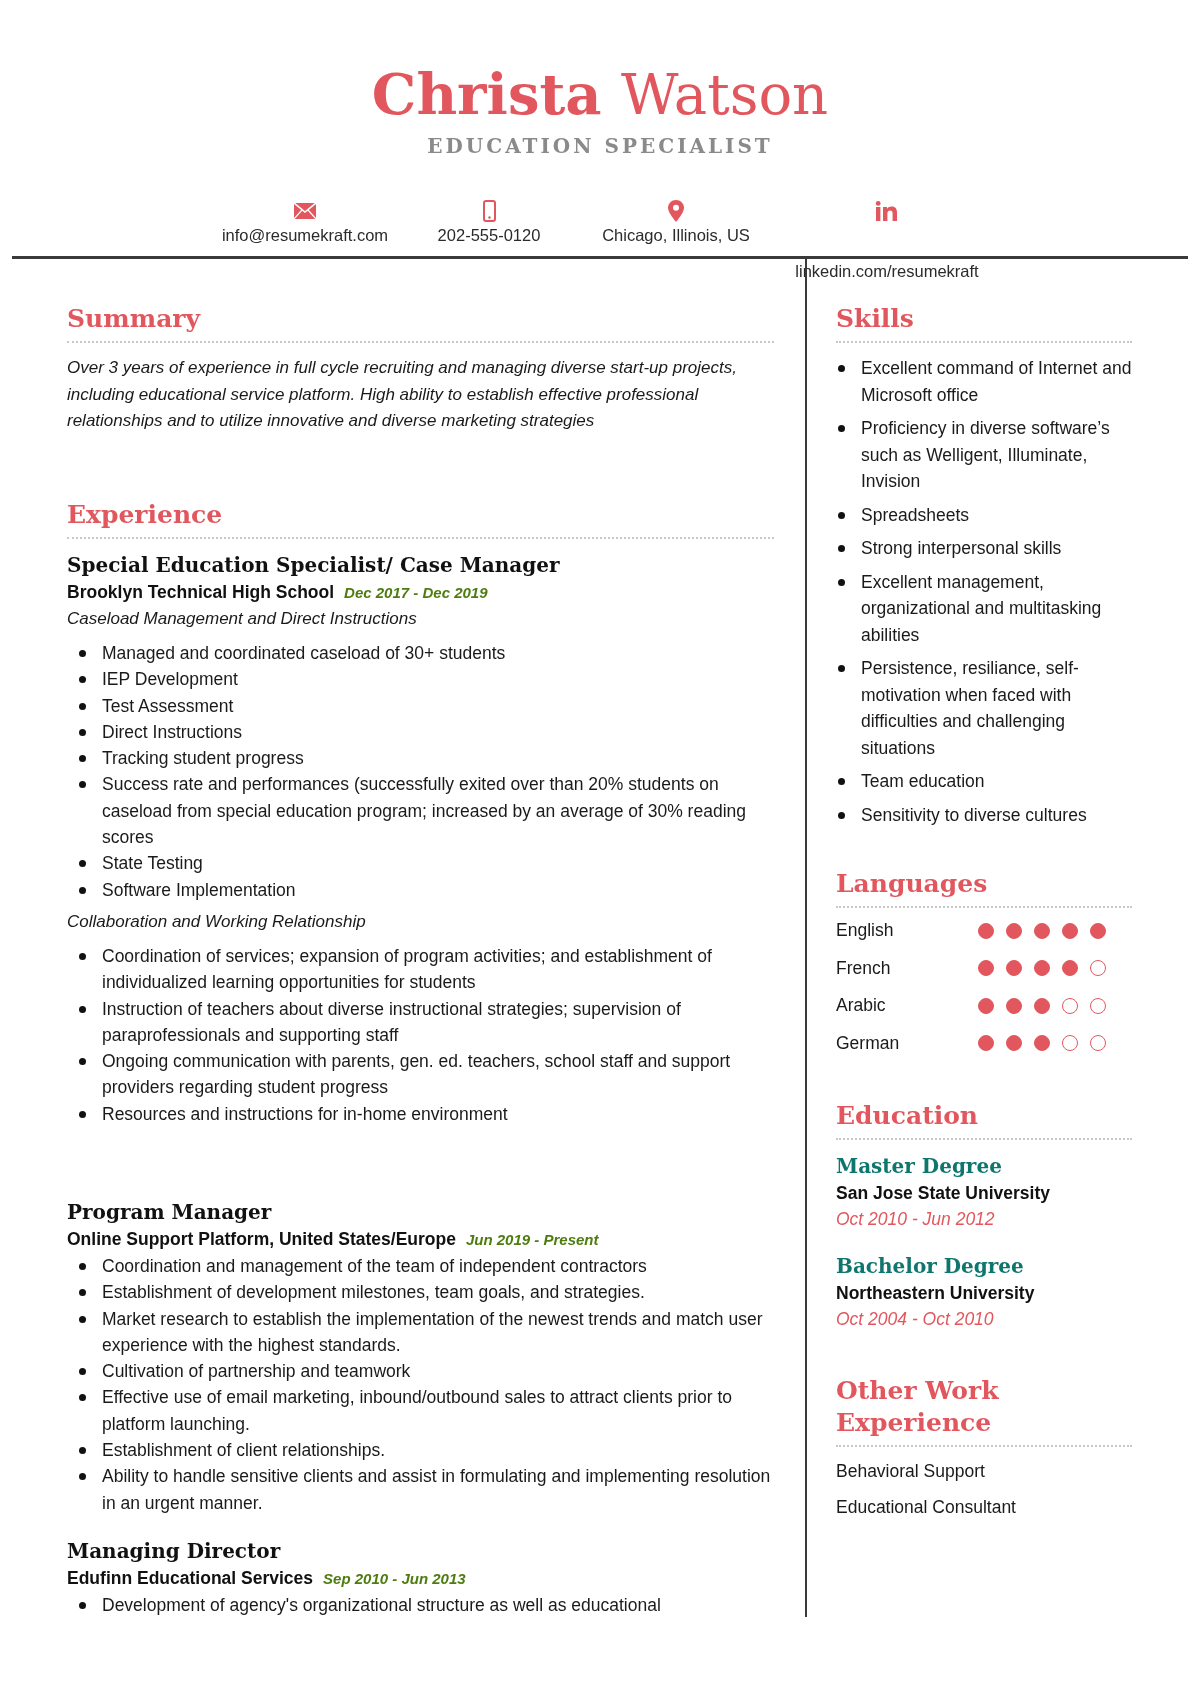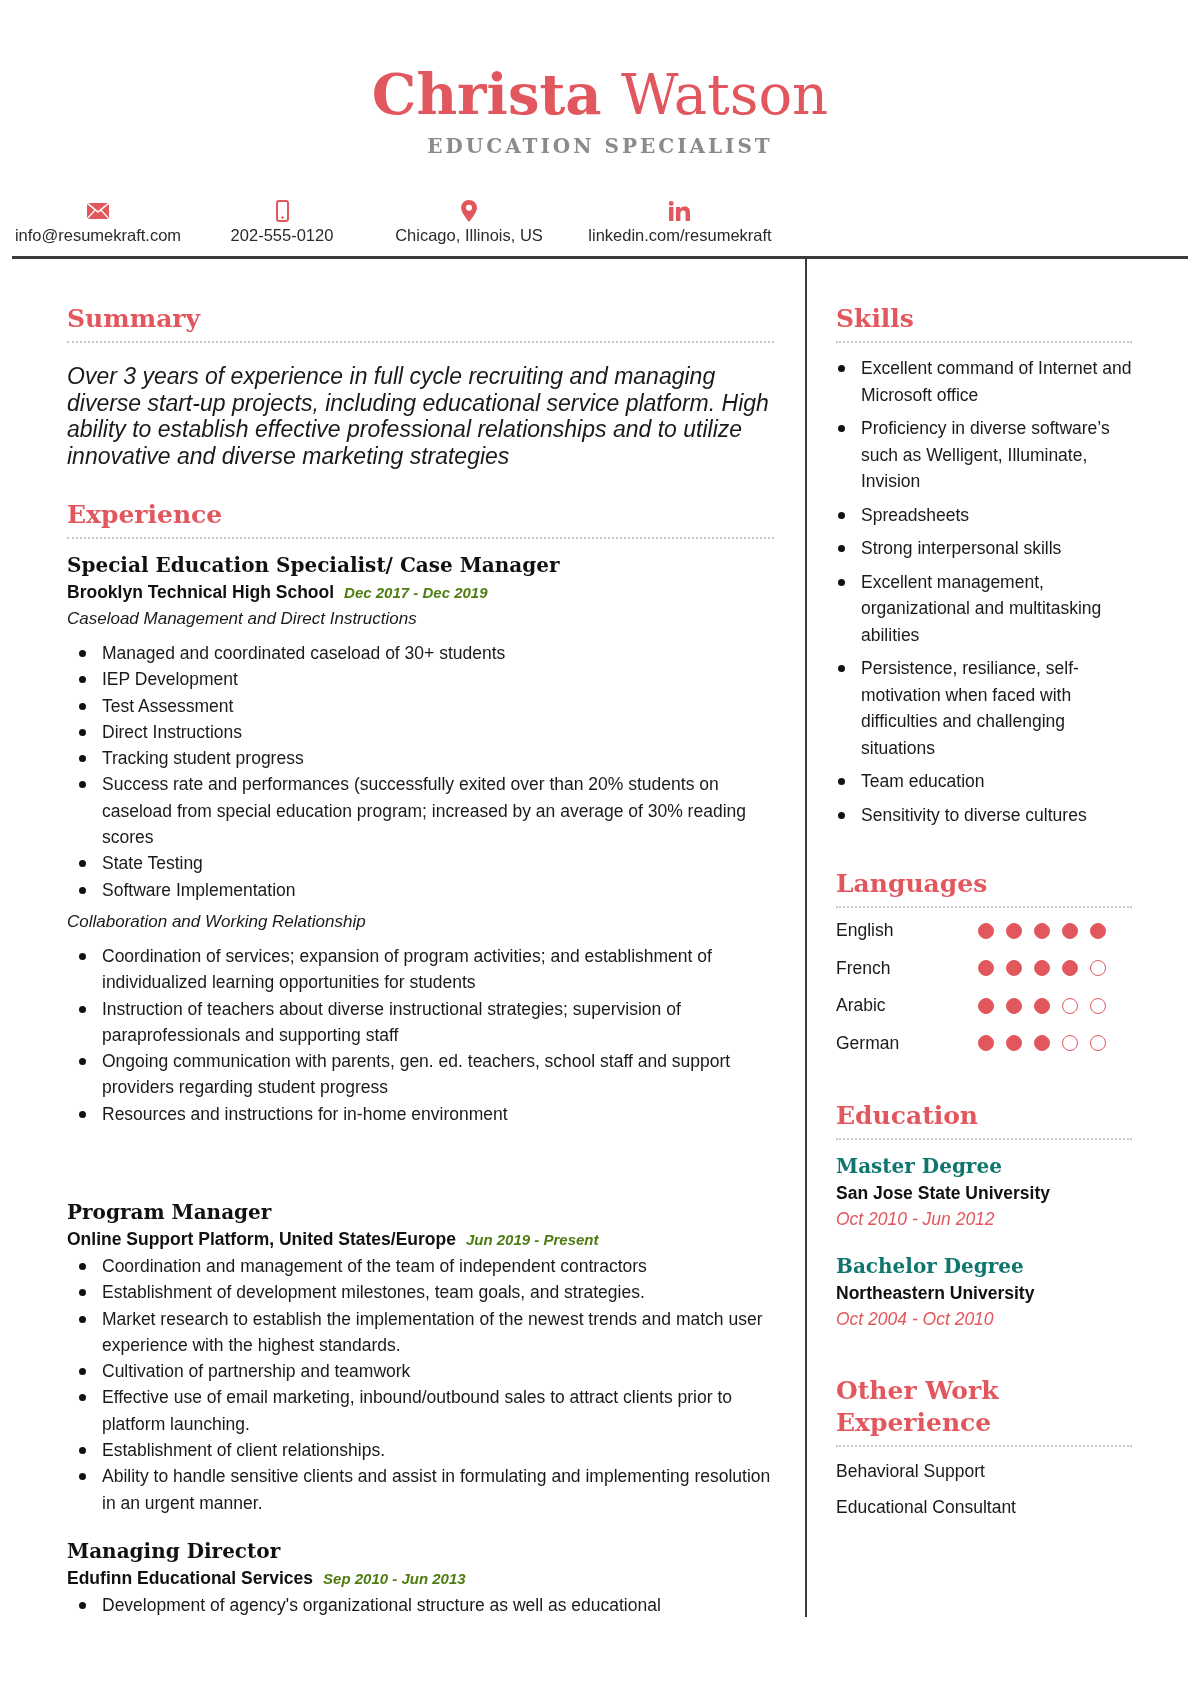--- a/index.html
+++ b/index.html
@@ -6,39 +6,39 @@
   html, body { width: 1200px; height: 1698px; background: #ffffff; overflow: hidden; }
   body { position: relative; font-family: "DejaVu Sans", sans-serif; color: #1a1a1a; }
 
   
   .name { position: absolute; top: 58px; left: 0; width: 1200px; text-align: center;
           font-family: "DejaVu Serif", serif; font-size: 56px; font-weight: bold; color: #e2575e; letter-spacing: 0px; line-height: 72px; }
   .name .last { font-weight: normal; }
   .title { position: absolute; top: 134px; left: 0; width: 1200px; text-align: center;
            font-family: "DejaVu Serif", serif; font-size: 20px; font-weight: bold; color: #8a8a8a; letter-spacing: 3px; }
 
-  .contacts { position: absolute; top: 198px; left: 0; width: 1200px; display: flex; gap: 26px; }
+  .contacts { position: absolute; top: 198px; left: 0; width: 1200px; display: flex; justify-content: center; gap: 26px; }
   .contact { display: flex; flex-direction: column; align-items: center; }
   .contact .icon { height: 26px; display: flex; align-items: center; justify-content: center; }
   .contact .text { font-size: 16.5px; color: #2b2b2b; margin-top: 2px; font-family: "Liberation Sans", sans-serif; }
   .c-email { width: 184px; margin-left: 6px; }
   .c-phone { width: 132px; }
   .c-loc { width: 158px; margin-left: 16px; }
-  .c-li { width: 212px; }
+  .c-li { width: 212px; gap: 36px; }
 
   .hrule { position: absolute; top: 256px; left: 12px; width: 1176px; height: 3px; background: #3a3a3a; }
   .vrule { position: absolute; top: 259px; left: 805px; width: 2px; height: 1358px; background: #3a3a3a; }
 
   
   .sec-title { font-family: "DejaVu Serif", serif; font-weight: bold; font-size: 25px; color: #e2575e; line-height: 32px; }
   .dots { height: 0; border-bottom: 2px dotted #c8c8c8; margin-top: 6px; }
 
   
   .left { position: absolute; left: 67px; width: 707px; }
-  .summary-text { font-style: italic; font-size: 23px; line-height: 26.5px; color: #1a1a1a; margin-top: 20px; font-family: "Liberation Sans", sans-serif; }
+  .summary-text { font-style: italic; font-size: 17px; line-height: 26.5px; color: #1a1a1a; margin-top: 12px; font-family: "Liberation Sans", sans-serif; }
 
   .job-title { font-family: "DejaVu Serif", serif; font-weight: bold; font-size: 20px; color: #111; line-height: 28px; }
   .job-org { font-weight: bold; font-size: 17.5px; color: #111; line-height: 26px; font-family: "Liberation Sans", sans-serif; }
   .job-date { font-style: italic; font-weight: bold; color: #4d7c0f; margin-left: 10px; font-size: 15px; }
   .sub-head { font-style: italic; font-size: 17px; color: #1a1a1a; line-height: 26px; font-family: "Liberation Sans", sans-serif; }
 
   ul.bul { list-style: none; font-family: "Liberation Sans", sans-serif; }
   ul.bul li { position: relative; padding-left: 35px; font-size: 17.5px; line-height: 26.3px; color: #1a1a1a; }
   ul.bul li::before { content: ""; position: absolute; left: 12px; top: 10px; width: 7px; height: 7px; border-radius: 50%; background: #111; }
 

